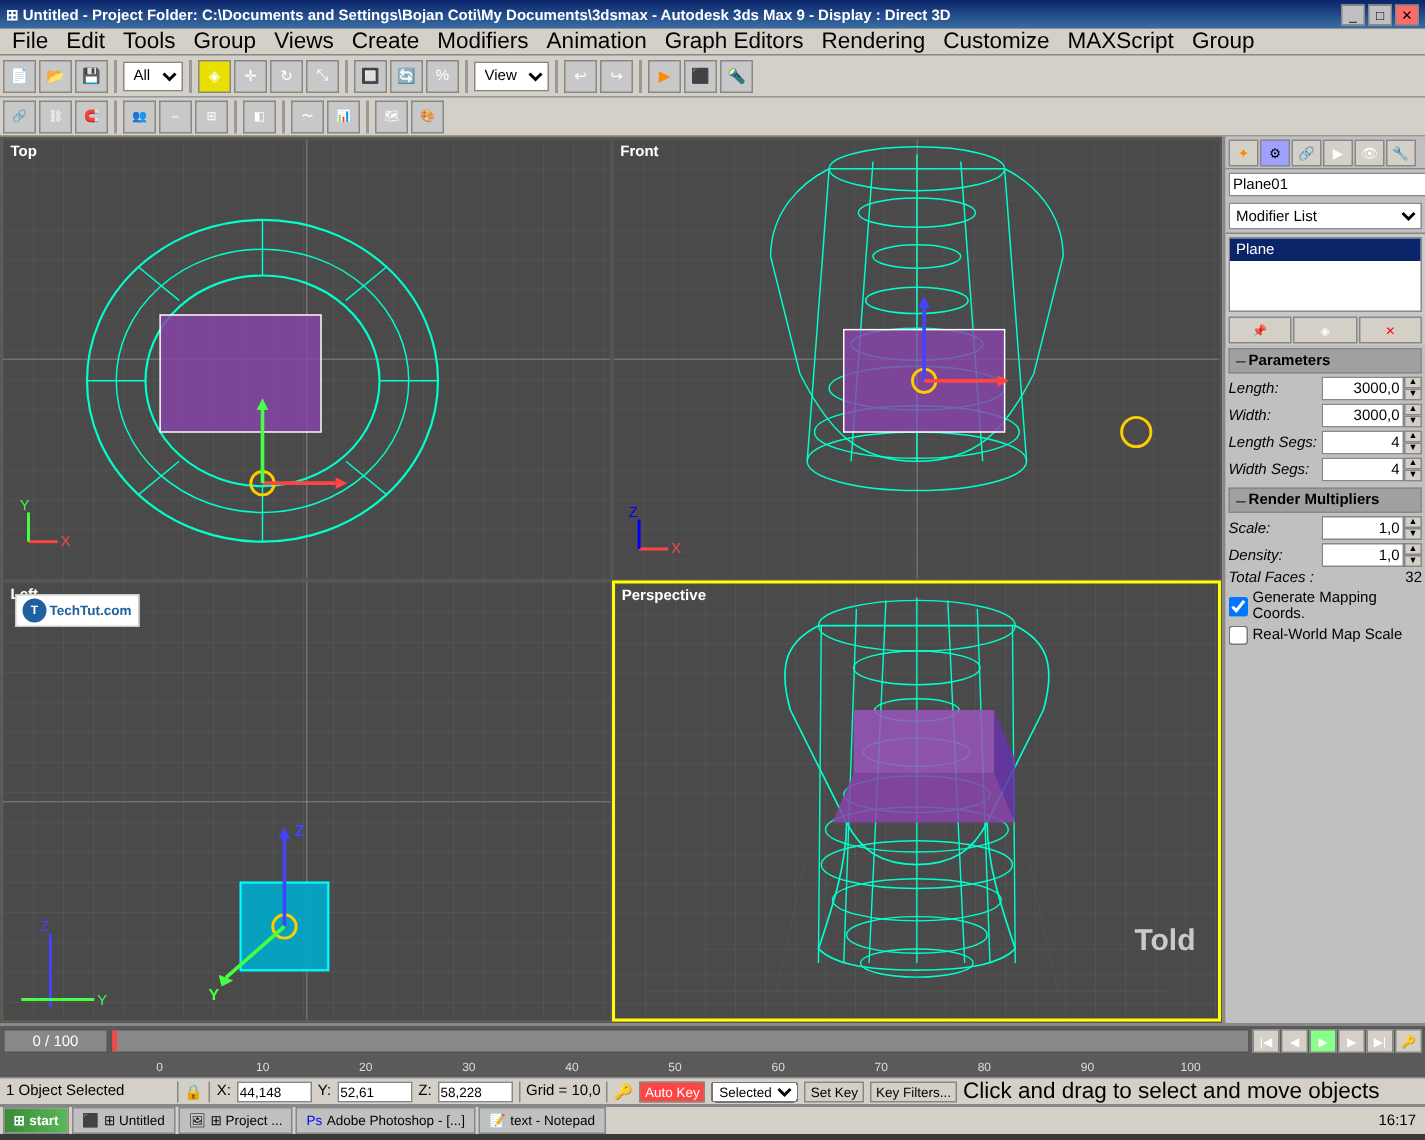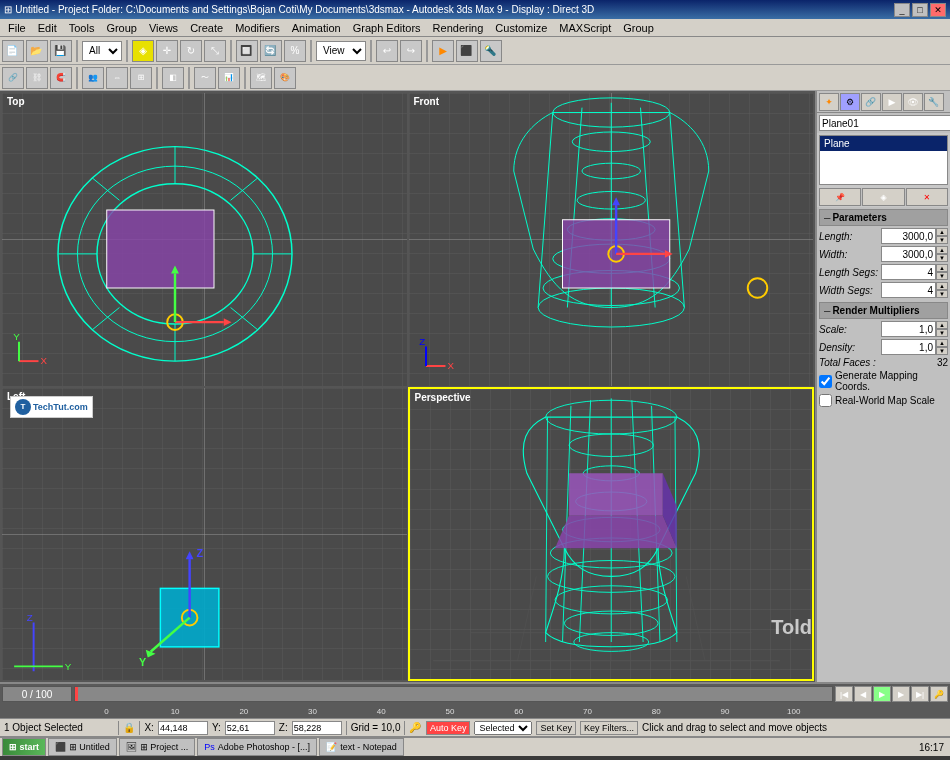--- a/index.html
+++ b/index.html
@@ -18,21 +18,21 @@
     #title-bar {
       height: 19px;
       background: linear-gradient(to bottom, #0a246a, #3a6ea5);
       display: flex;
       align-items: center;
       justify-content: space-between;
       padding: 0 4px;
       color: #fff;
       font-size: 11px;
     }
-    #title-bar-text { font-weight: normal; font-size: 11px; }
+    #title-bar-text { font-weight: bold; font-size: 11px; }
     #title-bar-controls { display: flex; gap: 2px; }
     .title-btn {
       width: 16px; height: 14px;
       background: #c0c0c0;
       border: 1px solid #888;
       font-size: 9px;
       display: flex; align-items: center; justify-content: center;
       cursor: pointer;
       color: #000;
     }
@@ -45,21 +45,21 @@
       display: flex;
       align-items: center;
       padding: 0 2px;
       border-bottom: 1px solid #888;
     }
     .menu-item {
       padding: 0 6px;
       height: 18px;
       line-height: 18px;
       color: #000;
-      font-size: 11px;
+      font-size: 15px;
       cursor: pointer;
     }
 
     
     #toolbar {
       height: 28px;
       background: #d4d0c8;
       display: flex;
       align-items: center;
       padding: 0 2px;
@@ -666,41 +666,46 @@
         <line x1="640" y1="230" x2="700" y2="230" stroke="#ff4444" stroke-width="2.5"></line>
         <polygon points="700,226 708,230 700,234" fill="#ff4444"></polygon>
         <line x1="640" y1="230" x2="640" y2="175" stroke="#4444ff" stroke-width="2.5"></line>
         <polygon points="636,175 640,167 644,175" fill="#4444ff"></polygon>
         <line x1="640" y1="230" x2="600" y2="265" stroke="#44ff44" stroke-width="2.5"></line>
         <polygon points="596,268 598,259 607,263" fill="#44ff44"></polygon>
 
         <text x="820" y="380" fill="#ffffff" font-size="22" font-weight="bold" opacity="0">Told</text>
       </svg>
 
-      <div style="position:absolute; bottom:40px; right:0; color:#fff; font-size:20px; font-weight:bold; opacity:0.7;">Told</div>
+      <div style="position:absolute; bottom:40px; right:15px; color:#fff; font-size:20px; font-weight:bold; opacity:0.7;">Told</div>
     </div>
 
   </div>
 
   <div id="right-panel">
 
     <div id="panel-toolbar">
       <div class="panel-btn" style="color:#ff8800;">✦</div>
       <div class="panel-btn" style="background:#a0a0ff; color:#000;">⚙</div>
       <div class="panel-btn">🔗</div>
       <div class="panel-btn">▶</div>
       <div class="panel-btn">👁</div>
       <div class="panel-btn">🔧</div>
     </div>
 
     <div id="object-name-row">
       <input type="text" id="object-name-input" class="object-name-input" style="flex: 1 1 0%; height: 16px; background: rgb(255, 255, 255); border: 1px solid rgb(136, 136, 136); font-size: 10px; padding: 0px 2px; color: rgb(0, 0, 0);" value="Plane01">
 
     </div>
 
+    <div id="modifier-row" style="padding:2px; background:#c0c0c0; border-bottom:1px solid #888;">
+      <select id="modifier-dropdown" class="modifier-dropdown" style="width:100%; height:18px; font-size:10px; background:#fff; border:1px solid #888; color:#000;">
+        <option>Modifier List</option>
+      </select>
+    </div>
 
     <div id="modifier-stack" style="margin:2px; background:#fff; border:1px solid #888; height:50px;">
       <div class="stack-item selected">Plane</div>
     </div>
 
     <div style="display:flex; gap:1px; margin:1px 2px; background:#c0c0c0;">
       <div class="panel-btn" style="flex:1; font-size:8px;">📌</div>
       <div class="panel-btn" style="flex:1; font-size:8px;">◈</div>
       <div class="panel-btn" style="flex:1; font-size:8px; color:#ff0000;">✕</div>
     </div>
@@ -839,21 +844,21 @@
   <div style="width:1px; height:14px; background:#888;"></div>
   <span>Grid = 10,0</span>
   <div style="width:1px; height:14px; background:#888;"></div>
   <span style="font-size:10px;">🔑</span>
   <button style="height:14px; font-size:9px; background:#ff4444; border:1px solid #888; color:#fff; padding:0 3px;">Auto Key</button>
   <select style="height:14px; font-size:9px;">
     <option>Selected</option>
   </select>
   <button style="height:14px; font-size:9px; background:#d4d0c8; border:1px solid #888; padding:0 3px;">Set Key</button>
   <button style="height:14px; font-size:9px; background:#d4d0c8; border:1px solid #888; padding:0 3px;">Key Filters...</button>
-  <div style="flex:1; font-size:10px;">Click and drag to select and move objects</div>
+  <div style="flex:1; font-size:15px;">Click and drag to select and move objects</div>
 </div>
 
 <div id="taskbar" style="height:20px; background:#d4d0c8; display:flex; align-items:center; padding:0 2px; border-top:2px solid #888; gap:2px;">
   <div class="taskbar-item taskbar-start">
     <span>⊞</span>
     <span>start</span>
   </div>
   <div class="taskbar-item">
     <span style="color:#ff8800;">⬛</span>
     ⊞ Untitled

